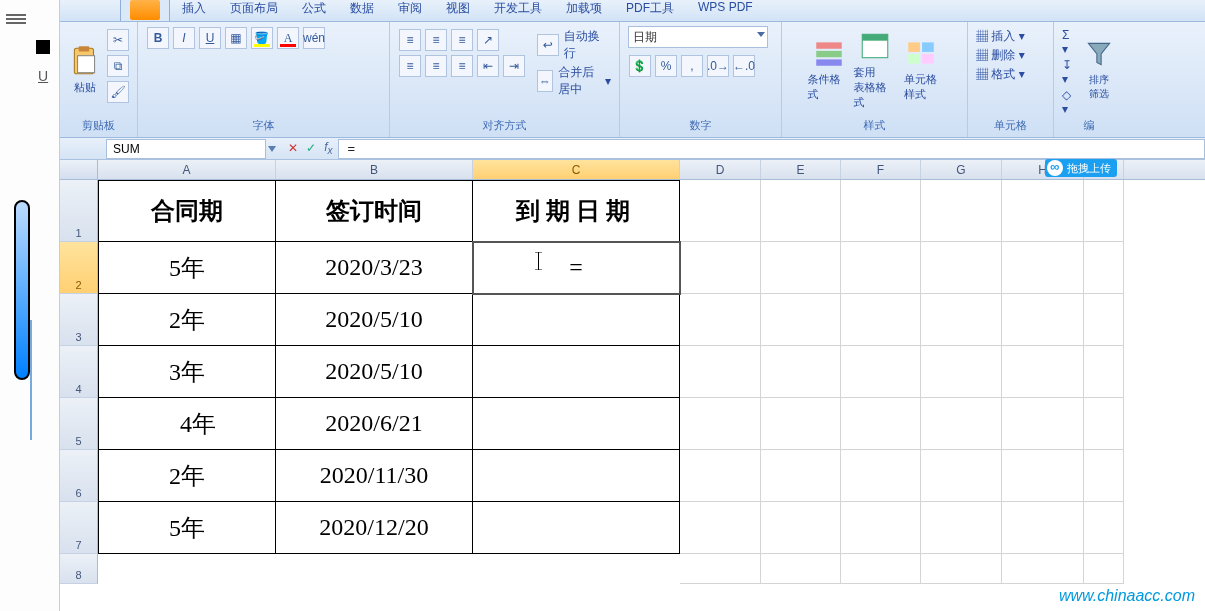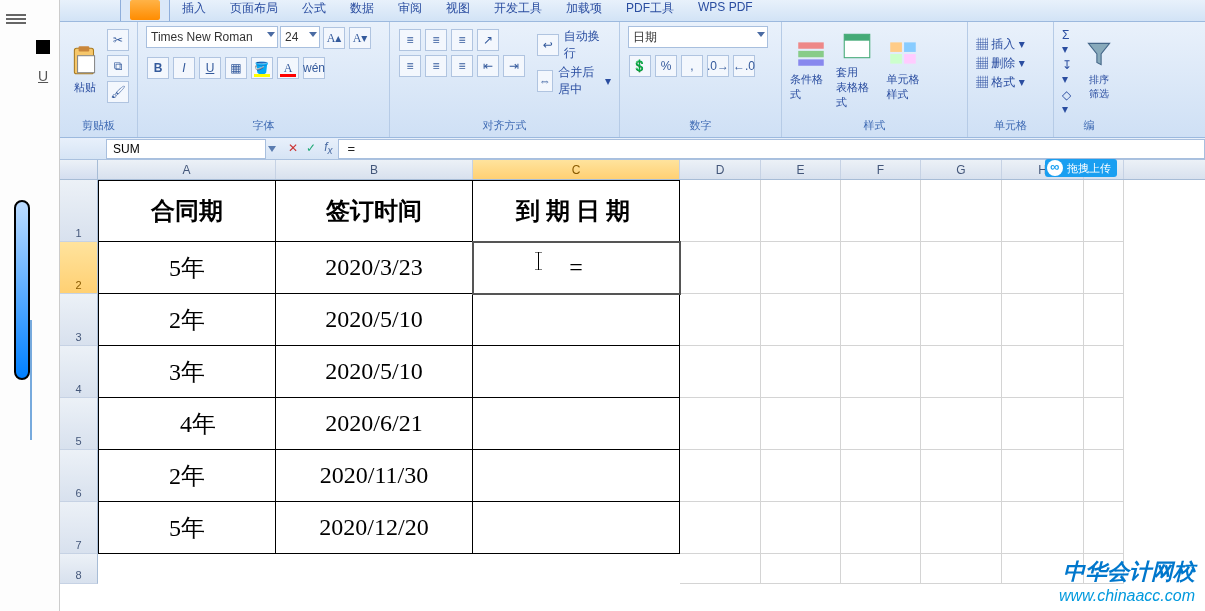--- a/index.html
+++ b/index.html
@@ -122,32 +122,20 @@
           <span class="sm-btn">⧉</span>
           <span class="sm-btn">🖌</span>
         </div>
       </div>
       <div class="group-title">剪贴板</div>
     </div>
 
     <div class="group" style="width:252px;">
       <div class="group-body" style="flex-direction:column; gap:6px;">
         <div class="sm-row">
-          <div class="combo" style="width:132px;">
-              <span>Times New Roman</span>
-              <span class="chev"></span>
-            </div>
-          <div class="combo" style="width:40px;">
-              <span>24</span>
-              <span class="chev"></span>
-            </div>
-          <span class="sm-btn" style="font-family:serif;">A▴</span>
-          <span class="sm-btn" style="font-family:serif;">A▾</span>
-        </div>
-        <div class="sm-row">
           <span class="sm-btn">
               <b>B</b>
             </span>
           <span class="sm-btn">
               <i>I</i>
             </span>
           <span class="sm-btn">
               <u>U</u>
             </span>
           <span class="sm-btn">▦</span>
@@ -197,21 +185,21 @@
           <span class="sm-btn">💲</span>
           <span class="sm-btn">%</span>
           <span class="sm-btn">,</span>
           <span class="sm-btn">.0→</span>
           <span class="sm-btn">←.0</span>
         </div>
       </div>
       <div class="group-title">数字</div>
     </div>
 
-    <div class="group" style="width:186px;">
+    <div class="group" style="width:186px;align-items:center;">
       <div class="group-body">
         <div class="big-btn">
           <svg class="ic" viewBox="0 0 32 32">
               <rect x="4" y="6" width="24" height="6" fill="#e88"></rect>
               <rect x="4" y="14" width="24" height="6" fill="#8c8"></rect>
               <rect x="4" y="22" width="24" height="6" fill="#88e"></rect>
             </svg>
           <span>条件格式</span>
         </div>
         <div class="big-btn">
@@ -231,21 +219,21 @@
             </svg>
           <span style="white-space:pre-line;">单元格
 样式</span>
         </div>
       </div>
       <div class="group-title">样式</div>
     </div>
 
     <div class="group" style="width:86px;">
       <div class="group-body">
-        <div class="sm-col" style="font-size:12px;color:#2a4da0;margin-top:8px;">
+        <div class="sm-col" style="font-size:12px;color:#2a4da0;">
           <span>▦ <span>插入</span> ▾</span>
           <span>▦ <span>删除</span> ▾</span>
           <span>▦ <span>格式</span> ▾</span>
         </div>
       </div>
       <div class="group-title">单元格</div>
     </div>
 
     <div class="group" style="width:70px; border-right:none;">
       <div class="group-body">
@@ -383,16 +371,15 @@
           <div class="cell" style="left: 986px; top: 166px; width: 40px; height: 52px; font-size: 13px;"></div>
           <div class="cell" style="left: 986px; top: 218px; width: 40px; height: 52px; font-size: 13px;"></div>
           <div class="cell" style="left: 986px; top: 270px; width: 40px; height: 52px; font-size: 13px;"></div>
           <div class="cell" style="left: 986px; top: 322px; width: 40px; height: 52px; font-size: 13px;"></div>
           <div class="cell" style="left: 986px; top: 374px; width: 40px; height: 30px; font-size: 13px;"></div>
         </div>
     </div>
   </div>
 
   <div class="watermark">
-    <div class="w1">中华会计网校</div>
     <div class="w2">www.chinaacc.com</div>
   </div>
 </div>
 
 </body></html>

